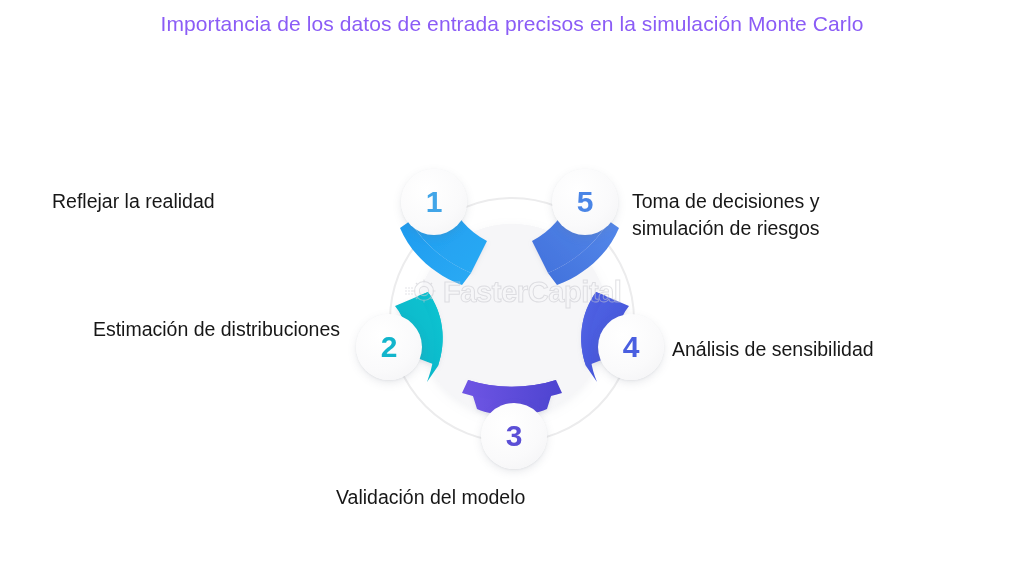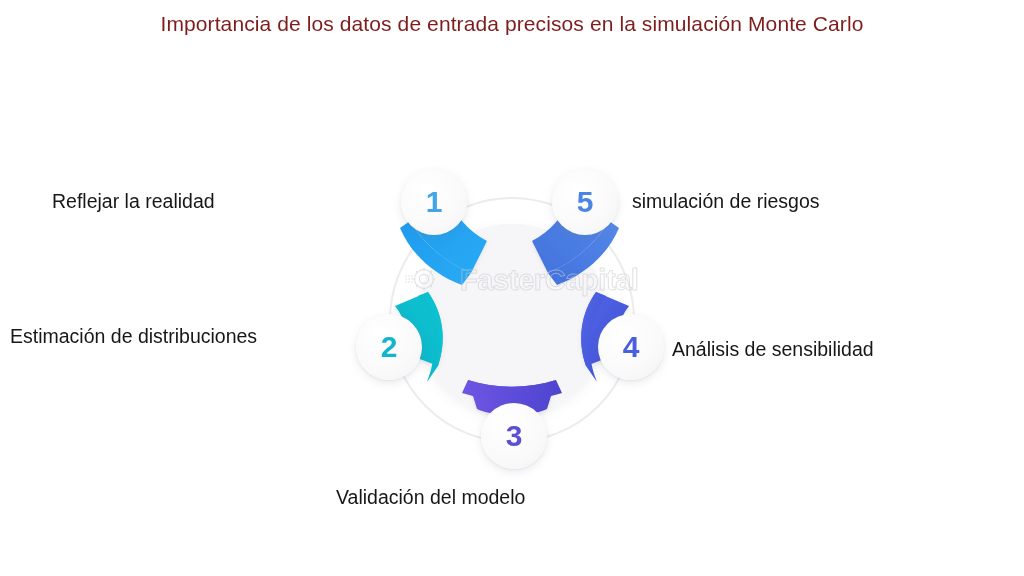--- a/index.html
+++ b/index.html
@@ -19,21 +19,21 @@
   
   #slide-title {
     position: absolute;
     left: 0;
     top: 12px;
     width: 1024px;
     text-align: center;
     font-size: 21px;
     font-weight: 400;
     letter-spacing: 0.1px;
-    color: #7f1d1d;
+    color: #8b5cf6;
     white-space: nowrap;
   }
 
   
   #diagram {
     position: absolute;
     left: 0;
     top: 0;
     width: 1024px;
     height: 576px;
@@ -73,33 +73,33 @@
 
   
   .label {
     position: absolute;
     font-size: 19.5px;
     line-height: 1.36;
     color: #171717;
     font-weight: 400;
   }
   .label-1 { left: 52px;  top: 188px;  text-align: right; }
-  .label-2 { left: 10px;  top: 323px;  text-align: left; width: 330px; }
+  .label-2 { left: 10px;  top: 316px;  text-align: right; width: 330px; }
   .label-3 { left: 336px; top: 484px;  text-align: center; }
   .label-4 { left: 672px; top: 336px;  text-align: center; }
   .label-5 { left: 632px; top: 188px;  text-align: left; width: 270px; }
 
   
   #watermark {
     position: absolute;
     left: 404px;
-    top: 265px;
+    top: 277px;
     display: flex;
     align-items: center;
-    gap: 22px;
+    gap: 5px;
     opacity: 0.55;
     pointer-events: none;
   }
   #watermark-text {
     font-size: 29px;
     font-weight: 700;
     letter-spacing: -0.4px;
     color: transparent;
     -webkit-text-stroke: 1px #c9c9cf;
     line-height: 1;
@@ -221,20 +221,21 @@
 
   <div class="label label-3">
     <span>Validación del modelo</span>
   </div>
 
   <div class="label label-4">
     <span>Análisis de sensibilidad</span>
   </div>
 
   <div class="label label-5">
+    <div>Toma de decisiones y</div>
     <div>simulación de riesgos</div>
   </div>
 
   <div id="watermark">
     <svg width="34" height="30" viewBox="0 0 34 30">
       <g fill="none" stroke="#c9c9cf" stroke-width="1.1">
         <circle cx="20" cy="14" r="9.5"></circle>
         <circle cx="20" cy="14" r="4.6"></circle>
         <path d="M20 2.5 v3 M20 22.5 v3 M8.5 14 h3 M28.5 14 h3
                  M11.9 5.9 l2.1 2.1 M26 20 l2.1 2.1

